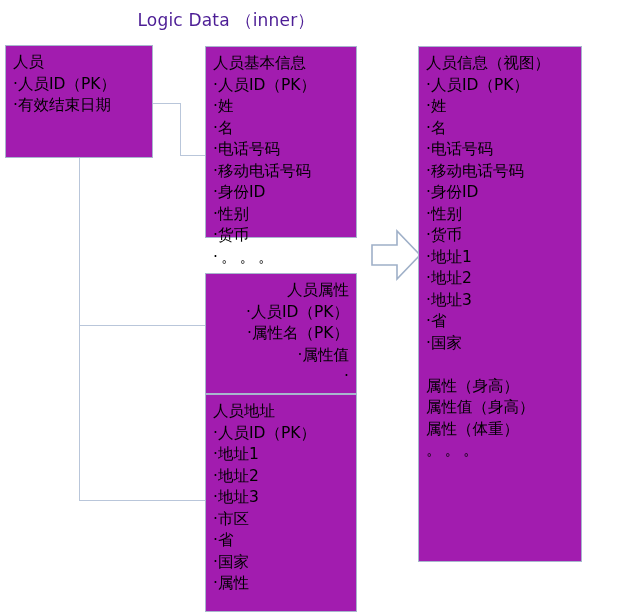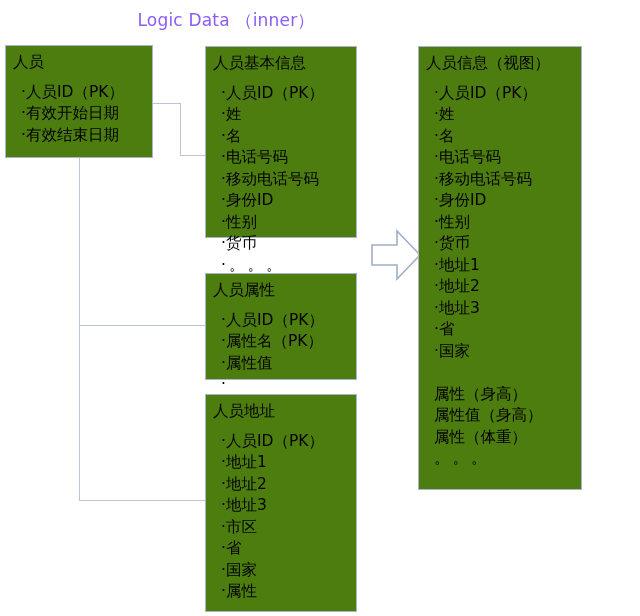--- a/index.html
+++ b/index.html
@@ -19,60 +19,60 @@
     position: absolute;
     left: 0; top: 0;
     width: 640px;
     height: 616px;
   }
   
   .col-title {
     position: absolute;
     font-size: 17px;
     line-height: 20px;
-    color: #8b5cf6;
+    color: #4c1d95;
     white-space: nowrap;
     letter-spacing: 0.2px;
   }
   #title-inner { left: 96px;  top: 10px; width: 260px; text-align: center; }
   #title-outer { left: 400px; top: 10px; width: 220px; text-align: center; }
 
   
   .ent-box {
     position: absolute;
     box-sizing: border-box;
-    background: #4d7c0f;
+    background: #a21caf;
     border: 1px solid #a8b6cd;
     padding: 6px 7px 4px 7px;
   }
   .ent-title {
     font-size: 15.5px;
     line-height: 21.5px;
     white-space: nowrap;
   }
   .ent-list {
     list-style: none;
-    margin: 8px;
+    margin: 0;
     padding: 0;
   }
   .ent-list li {
     font-size: 15.5px;
     line-height: 21.5px;
     white-space: nowrap;
   }
   .ent-list li.dots {
     letter-spacing: 3px;
   }
 
   
   #box-person          { left: 5px;   top: 45px;  width: 148px; height: 113px; }
   #box-person-basic    { left: 205px; top: 46px;  width: 152px; height: 192px; }
-  #box-person-attr     { left: 205px; top: 273px; width: 152px; height: 107px; }
+  #box-person-attr     { left: 205px; top: 273px; width: 152px; height: 121px; text-align: right; }
   #box-person-address  { left: 205px; top: 394px; width: 152px; height: 218px; }
-  #box-person-view     { left: 418px; top: 46px;  width: 164px; height: 444px; }
+  #box-person-view     { left: 418px; top: 46px;  width: 164px; height: 516px; }
 
   
   .conn {
     position: absolute;
     background: #b9c6da;
   }
   .conn.h { height: 1px; }
   .conn.v { width: 1px; }
 
   
@@ -97,21 +97,20 @@
   <div class="conn h" style="left:180px; top:155px;  width:26px;"></div>
 
   <div class="conn v" style="left:79px;  top:158px;  height:343px;"></div>
   <div class="conn h" style="left:79px;  top:325px;  width:127px;"></div>
   <div class="conn h" style="left:79px;  top:500px;  width:127px;"></div>
 
   <div class="ent-box" id="box-person">
     <div class="ent-title">人员</div>
     <ul class="ent-list">
       <li>·人员ID（PK）</li>
-      <li>·有效开始日期</li>
       <li>·有效结束日期</li>
     </ul>
   </div>
 
   <div class="ent-box" id="box-person-basic">
     <div class="ent-title">人员基本信息</div>
     <ul class="ent-list">
       <li>·人员ID（PK）</li>
       <li>·姓</li>
       <li>·名</li>

